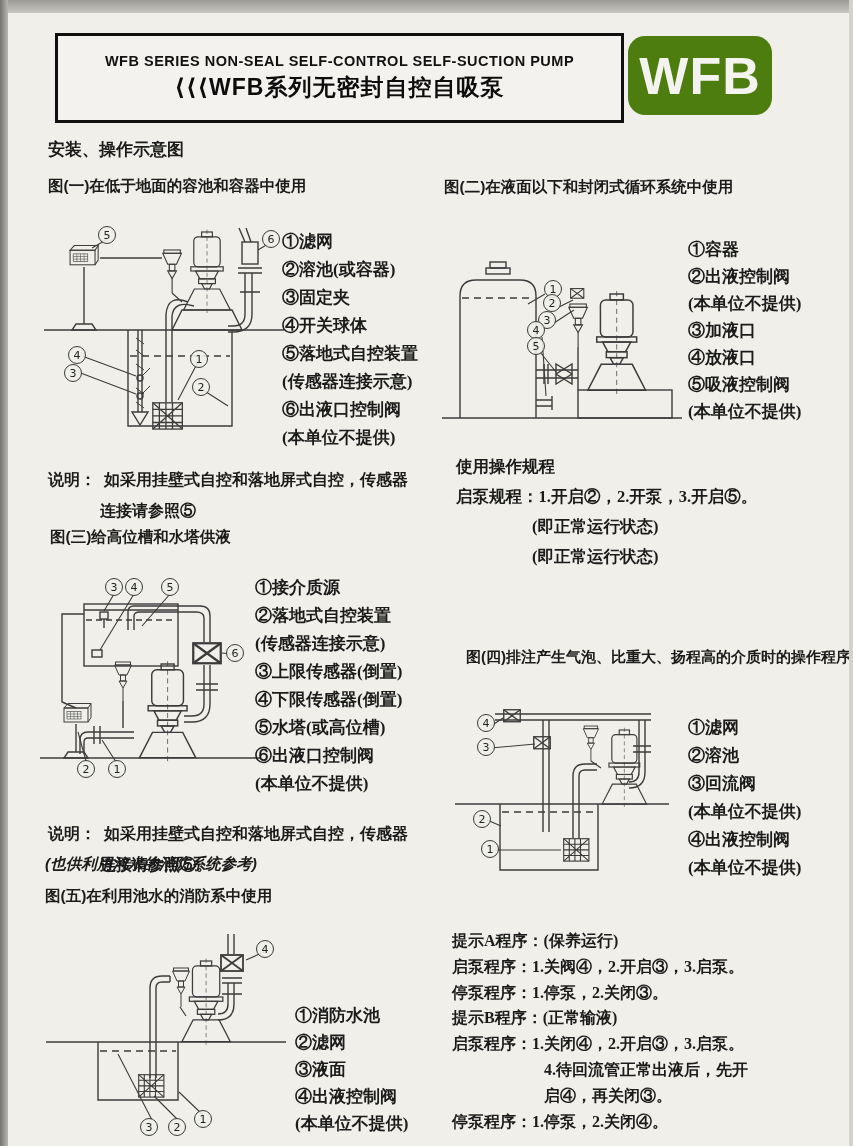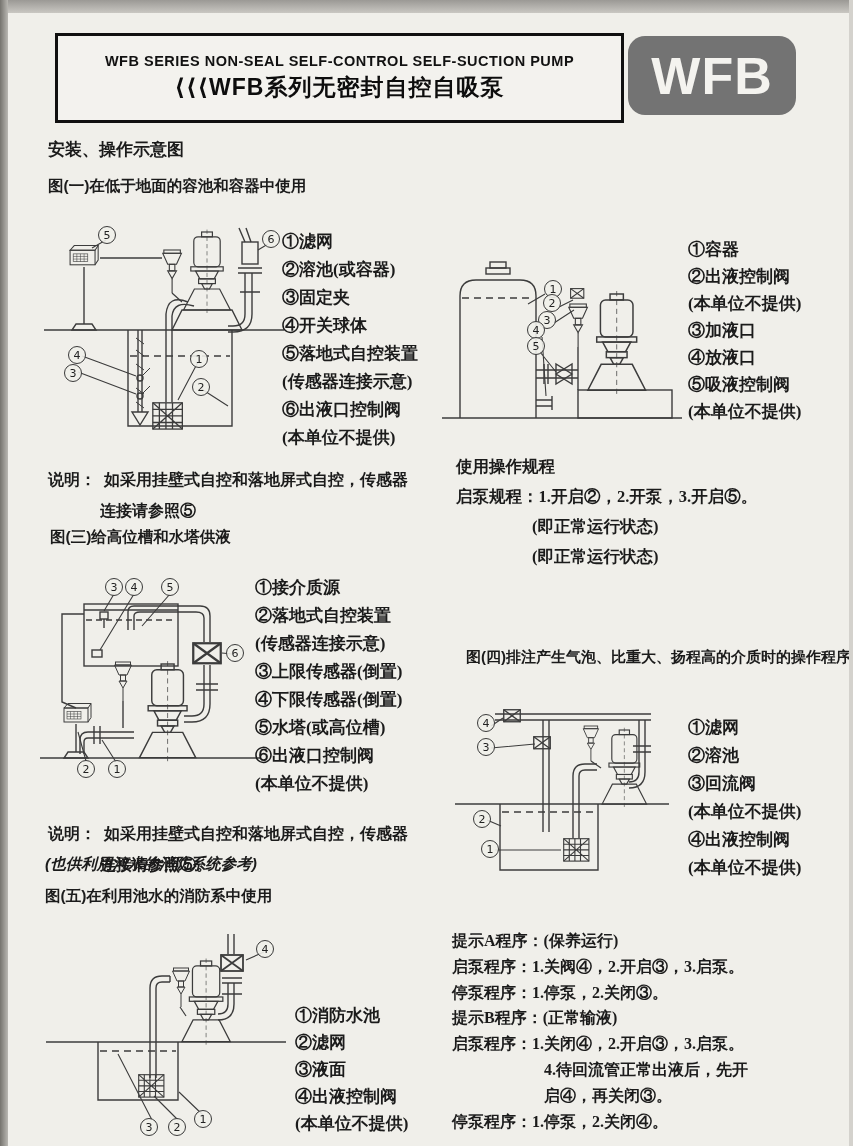--- a/index.html
+++ b/index.html
@@ -8,21 +8,21 @@
   
   .edge-top{position:absolute;left:0;top:0;width:853px;height:13px;background:linear-gradient(#9b9995,#c9c7c2);}
   .edge-left{position:absolute;left:0;top:0;width:8px;height:1146px;background:linear-gradient(90deg,#75736e,#b9b7b2);}
   .edge-right{position:absolute;right:0;top:0;width:4px;height:1146px;background:#d4d2cd;}
   .abs{position:absolute;}
   
   .hdr-box{position:absolute;left:55px;top:33px;width:563px;height:84px;border:3px solid #101010;background:#f3f2ee;
            display:flex;flex-direction:column;align-items:center;justify-content:center;}
   .hdr-en{font-family:"Liberation Sans","DejaVu Sans",sans-serif;font-weight:700;font-size:14.5px;letter-spacing:.5px;color:#111;}
   .hdr-zh{font-family:"Liberation Sans","DejaVu Sans",sans-serif;font-weight:700;font-size:23px;letter-spacing:1px;color:#0d0d0d;margin-top:3px;}
-  .logo{position:absolute;left:628px;top:36px;width:168px;height:79px;background:#737373;border-radius:17px;
+  .logo{position:absolute;left:628px;top:36px;width:144px;height:79px;background:#4d7c0f;border-radius:17px;
         display:flex;align-items:center;justify-content:center;}
   .logo span{font-family:"Liberation Sans","DejaVu Sans",sans-serif;font-weight:700;font-size:52px;color:#f4f3ef;letter-spacing:1px;}
   
   .sec-title{font-family:"Liberation Sans","DejaVu Sans",sans-serif;font-weight:700;font-size:17px;}
   .fig-title{font-family:"Liberation Sans","DejaVu Sans",sans-serif;font-weight:700;font-size:15.5px;white-space:nowrap;}
   .labels{font-weight:700;font-size:17px;white-space:nowrap;}
   .labels div{height:28px;line-height:28px;}
   .note{font-weight:700;font-size:16px;white-space:nowrap;}
   .note .cont{margin-left:52px;}
   .proc{font-weight:700;font-size:16.5px;white-space:nowrap;}
@@ -228,20 +228,21 @@
     <span class="co" style="left:152px;top:180px;">1</span>
   </div>
   <div class="abs labels" style="left:295px;top:1002px;">
     <div style="height:27px;line-height:27px;">①消防水池</div>
     <div style="height:27px;line-height:27px;">②滤网</div>
     <div style="height:27px;line-height:27px;">③液面</div>
     <div style="height:27px;line-height:27px;">④出液控制阀</div>
     <div style="height:27px;line-height:27px;">(本单位不提供)</div>
   </div>
 
+  <div class="abs fig-title" style="left:444px;top:177px;">图(二)在液面以下和封闭式循环系统中使用</div>
   <div class="diagram" style="left:440px;top:222px;width:245px;height:212px;">
     <svg width="245" height="212" viewBox="0 0 245 212">
       <g stroke="#3c3c3c" fill="none" stroke-width="1.4">
         <line x1="2" y1="196" x2="242" y2="196"></line>
         <path d="M20,196 L20,74 Q20,58 36,58 L80,58 Q96,58 96,74 L96,196"></path>
         <rect x="50" y="40" width="16" height="6"></rect>
         <rect x="46" y="46" width="24" height="6"></rect>
         <line x1="22" y1="76" x2="94" y2="76" stroke-dasharray="7 5"></line>
         <rect x="138" y="168" width="94" height="28"></rect>
         <line x1="138" y1="125" x2="138" y2="168"></line>

